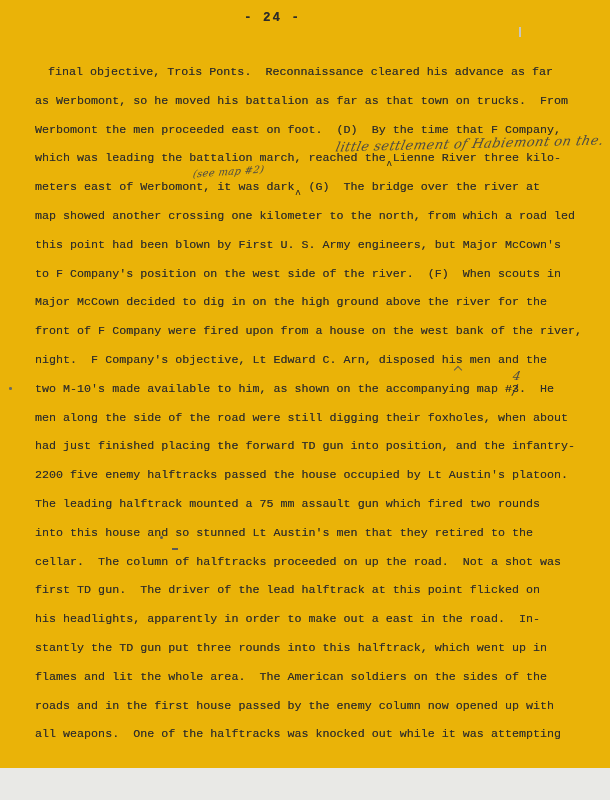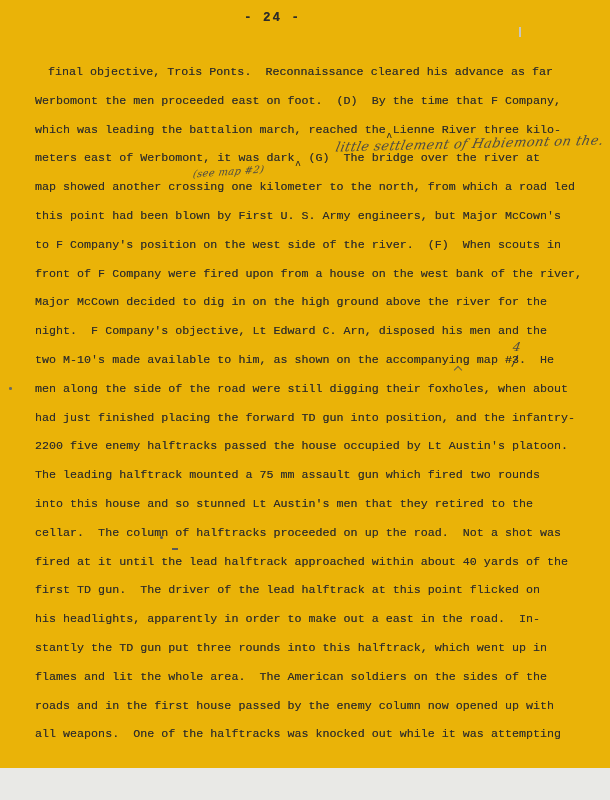--- a/index.html
+++ b/index.html
@@ -76,37 +76,37 @@
 <body>
 
 <div class="page">
 
   <div class="pageno">- 24 -</div>
 
   <div class="mark topright-tick"></div>
 
   <div class="lines">
       <div class="line indent"><span>final objective, Trois Ponts.  Reconnaissance cleared his advance as far</span></div>
+      <div class="line"><span>as Werbomont, so he moved his battalion as far as that town on trucks.  From</span></div>
       <div class="line"><span>Werbomont the men proceeded east on foot.  (D)  By the time that F Company,</span></div>
       <div class="line"><span>which was leading the battalion march, reached the</span><span class="caret">^</span><span>Lienne River three kilo-</span></div>
       <div class="line"><span>meters east of Werbomont, it was dark</span><span class="caret">^</span><span> (G)  The bridge over the river at</span></div>
       <div class="line"><span>map showed another crossing one kilometer to the north, from which a road led</span></div>
       <div class="line"><span>this point had been blown by First U. S. Army engineers, but Major McCown's</span></div>
       <div class="line"><span>to F Company's position on the west side of the river.  (F)  When scouts in</span></div>
+      <div class="line"><span>Major McCown decided to dig in on the high ground above the river for the</span></div>
       <div class="line"><span>front of F Company were fired upon from a house on the west bank of the river,</span></div>
-      <div class="line"><span>Major McCown decided to dig in on the high ground above the river for the</span></div>
       <div class="line"><span>night.  F Company's objective, Lt Edward C. Arn, disposed his men and the</span></div>
       <div class="line"><span>two M-10's made available to him, as shown on the accompanying map #</span><span class="struck" data-sup="4">3</span><span>.  He</span></div>
       <div class="line"><span>men along the side of the road were still digging their foxholes, when about</span></div>
       <div class="line"><span>had just finished placing the forward TD gun into position, and the infantry-</span></div>
       <div class="line"><span>2200 five enemy halftracks passed the house occupied by Lt Austin's platoon.</span></div>
       <div class="line"><span>The leading halftrack mounted a 75 mm assault gun which fired two rounds</span></div>
       <div class="line"><span>into this house and so stunned Lt Austin's men that they retired to the</span></div>
       <div class="line"><span>cellar.  The column of halftracks proceeded on up the road.  Not a shot was</span></div>
-      <div class="line"><span>fired at it until the lead halftrack approached within about 40 yards of the</span></div>
       <div class="line"><span>first TD gun.  The driver of the lead halftrack at this point flicked on</span></div>
       <div class="line"><span>his headlights, apparently in order to make out a east in the road.  In-</span></div>
       <div class="line"><span>stantly the TD gun put three rounds into this halftrack, which went up in</span></div>
       <div class="line"><span>flames and lit the whole area.  The American soldiers on the sides of the</span></div>
       <div class="line"><span>roads and in the first house passed by the enemy column now opened up with</span></div>
       <div class="line"><span>all weapons.  One of the halftracks was knocked out while it was attempting</span></div>
     </div>
 
   <div class="hand insert">little settlement of Habiemont on the.</div>
 

